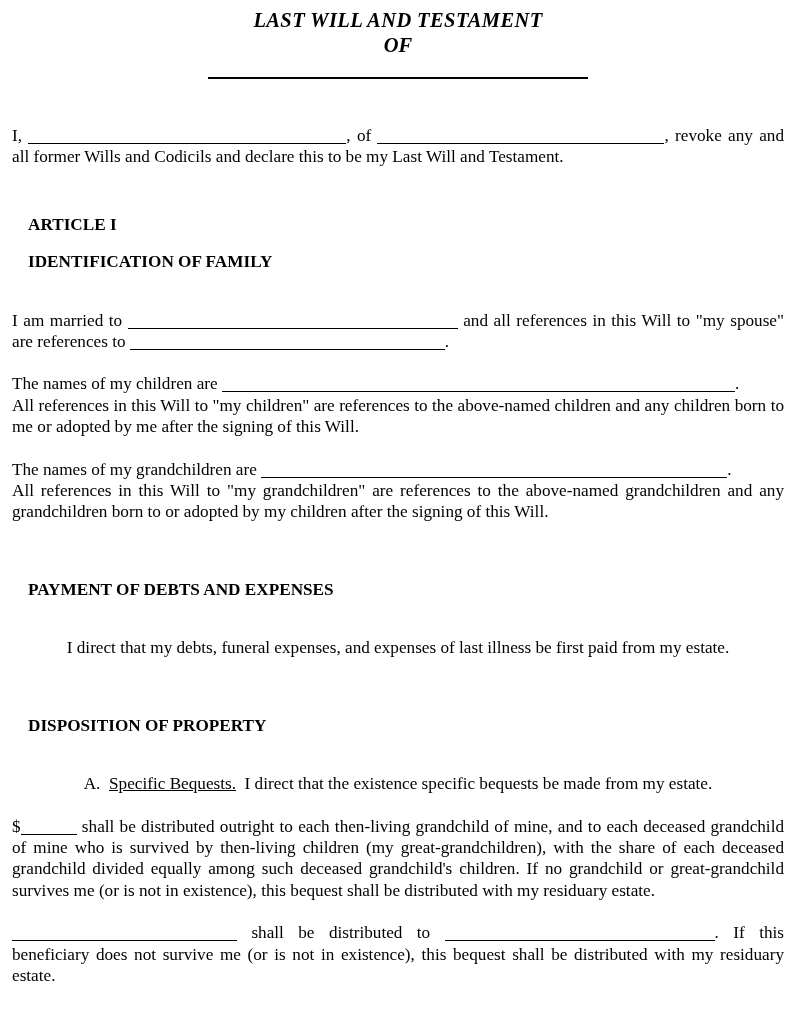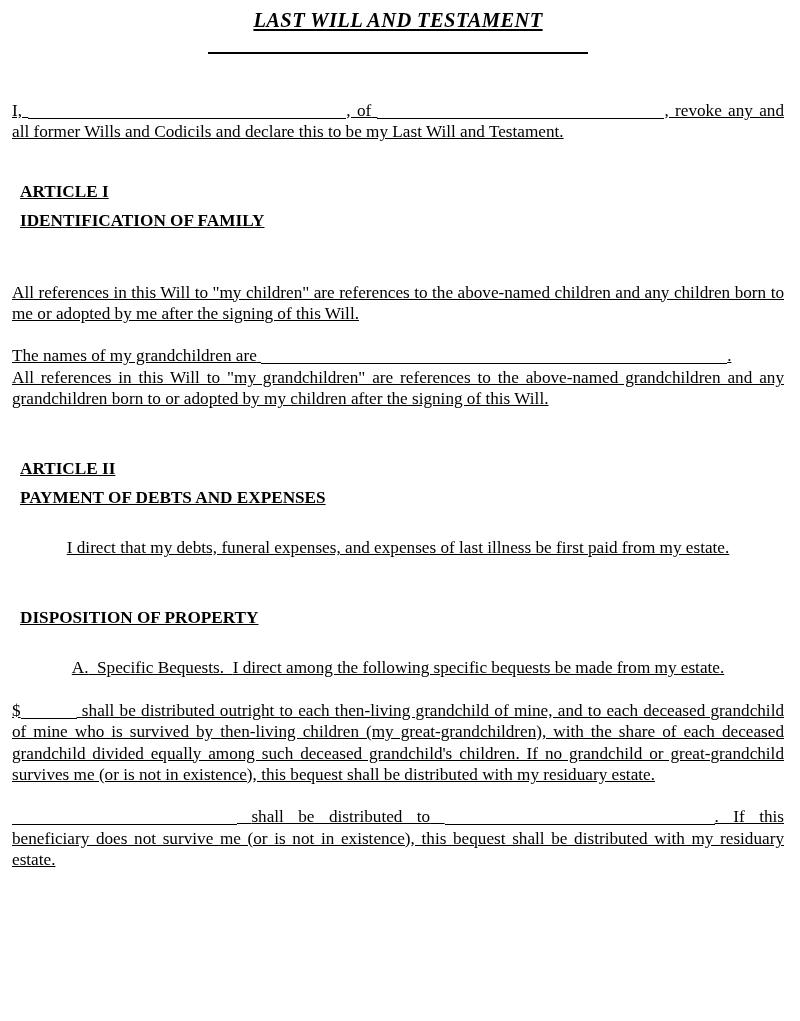--- a/index.html
+++ b/index.html
@@ -13,21 +13,20 @@
     color: #000000;
   }
   .page {
     position: relative;
     width: 800px;
     height: 1021px;
     background: #ffffff;
     overflow: hidden;
     box-sizing: border-box;
     padding: 0 16px 0 12px;
-    text-decoration: underline;
   }
   
   .title-block {
     text-align: center;
     padding-top: 8px;
   }
   .doc-title {
     font-size: 20.5px;
     font-weight: bold;
     font-style: italic;
@@ -61,21 +60,21 @@
     text-justify: inter-word;
     margin: 0;
   }
   .para.nojust { text-align: center; }
   .indent {
   }
   .heading {
     font-size: 17.2px;
     line-height: 21.4px;
     font-weight: bold;
-    margin: 8px;
+    margin: 16px;
     text-align: left;
   }
   .u { text-decoration: underline; }
   
   .blank {
     display: inline-block;
     border-bottom: 1.3px solid #000;
     vertical-align: -3px;
     height: 13px;
   }
@@ -84,67 +83,73 @@
   .gap-xl { height: 40px; }
   .spacer-open { height: 34px; }
 </style>
 </head>
 <body>
 
 <div class="page">
 
   <div class="title-block">
     <div class="doc-title">LAST WILL AND TESTAMENT</div>
+    <div class="doc-title-of">OF</div>
     <div class="title-rule-wrap">
       <div class="title-rule"></div>
     </div>
   </div>
 
   <div class="spacer-open"></div>
 
   <p class="para"><span>I,</span>
     <span class="blank" style="width:318px"></span><span>, of</span>
     <span class="blank" style="width:287px"></span><span>, revoke any and all former Wills and Codicils and declare this to be my Last Will and Testament.</span></p>
 
   <div class="gap-lg"></div>
 
   <div class="heading">ARTICLE I</div>
   <div class="heading">IDENTIFICATION OF FAMILY</div>
 
   <div class="gap-md"></div>
 
+  <p class="para"><span>I am married to</span>
+    <span class="blank" style="width:330px"></span>
+    <span>and all references in this Will to "my spouse" are references to</span>
+    <span class="blank" style="width:315px"></span><span>.</span></p>
 
   <div class="gap-md"></div>
 
+  <p class="para"><span>The names of my children are</span>
+    <span class="blank" style="width:513px"></span><span>.</span></p>
   <p class="para">All references in this Will to "my children" are references to the above-named children and any children born to me or adopted by me after the signing of this Will.</p>
 
   <div class="gap-md"></div>
 
   <p class="para"><span>The names of my grandchildren are</span>
     <span class="blank" style="width:466px"></span><span>.</span></p>
   <p class="para">All references in this Will to "my grandchildren" are references to the above-named grandchildren and any grandchildren born to or adopted by my children after the signing of this Will.</p>
 
   <div class="gap-xl"></div>
 
-  <div class="heading">ARTICLE II</div>
   <div class="heading">PAYMENT OF DEBTS AND EXPENSES</div>
 
   <div class="gap-md"></div>
 
   <p class="para nojust">I direct that my debts, funeral expenses, and expenses of last illness be first paid from my estate.</p>
 
   <div class="gap-xl"></div>
 
   <div class="heading">DISPOSITION OF PROPERTY</div>
 
   <div class="gap-md"></div>
 
   <p class="para nojust"><span>A.</span>&nbsp;
     <span class="u">Specific Bequests.</span>&nbsp;
-    <span>I direct among the following specific bequests be made from my estate.</span></p>
+    <span>I direct that the existence specific bequests be made from my estate.</span></p>
 
   <div class="gap-md"></div>
 
   <p class="para indent"><span>$</span><span class="blank" style="width:56px"></span>
     <span>shall be distributed outright to each then-living grandchild of mine, and to each deceased grandchild of mine who is survived by then-living children (my great-grandchildren), with the share of each deceased grandchild divided equally among such deceased grandchild's children.  If no grandchild or great-grandchild survives me (or is not in existence), this bequest shall be distributed with my residuary estate.</span></p>
 
   <div class="gap-md"></div>
 
   <p class="para indent"><span class="blank" style="width:225px"></span>
     <span>shall be distributed to</span>

